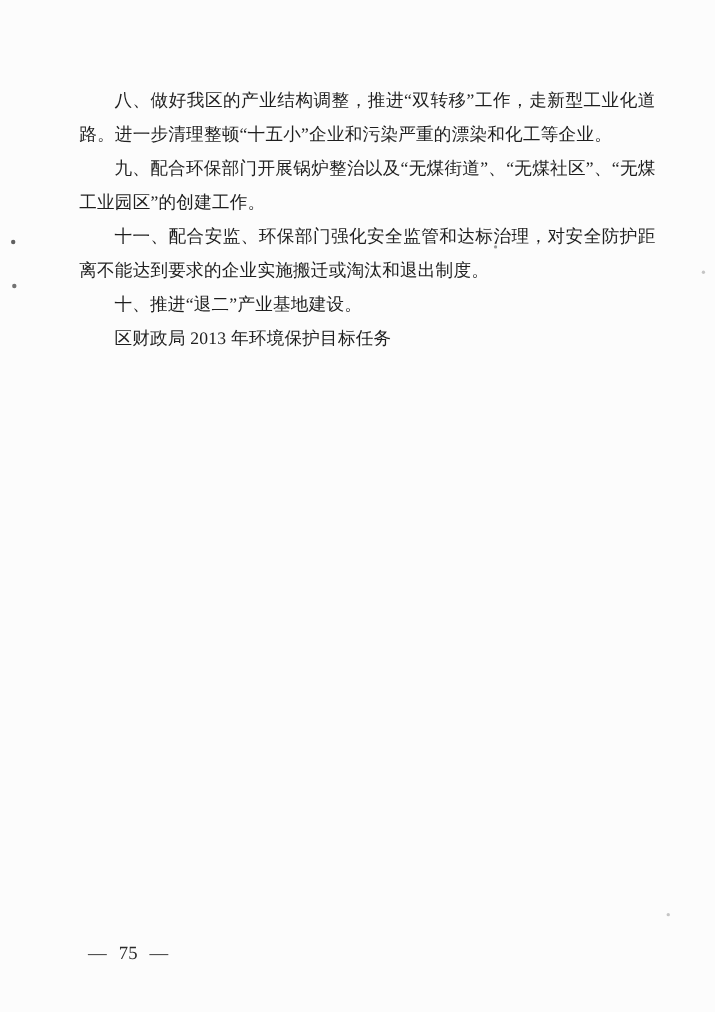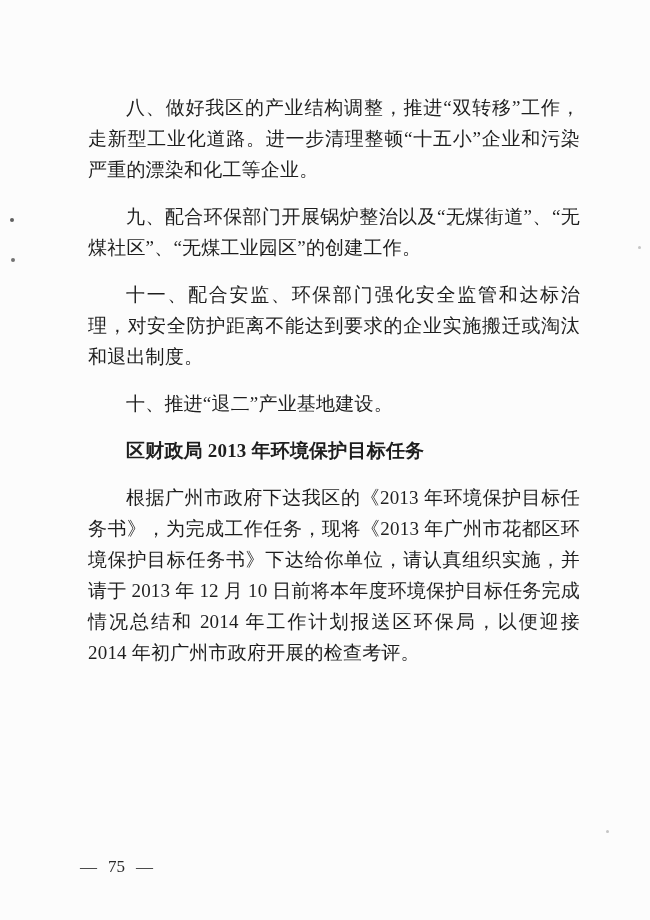--- a/index.html
+++ b/index.html
@@ -16,32 +16,32 @@
     color: #1e1e1e;
     overflow: hidden;
   }
   .content {
     position: absolute;
     left: 72px;
     top: 76px;
     width: 524px;
   }
   .content p {
-    margin: 16px;
-    font-size: 19px;
+    margin: 0;
+    font-size: 16px;
     line-height: 31px;
     text-align: justify;
     text-indent: 2em;
     letter-spacing: 0.2px;
   }
   .heading {
     margin: 25px 0 31px 0;
     font-size: 23px;
     line-height: 34px;
-    font-weight: bold;
+    font-weight: normal;
     text-align: center;
     text-indent: 0;
     letter-spacing: 1px;
     white-space: nowrap;
   }
   .footer {
     position: absolute;
     left: 80px;
     top: 857px;
     display: flex;
@@ -71,21 +71,20 @@
     <div>
       <p>八、做好我区的产业结构调整，推进“双转移”工作，走新型工业化道路。进一步清理整顿“十五小”企业和污染严重的漂染和化工等企业。</p>
       <p>九、配合环保部门开展锅炉整治以及“无煤街道”、“无煤社区”、“无煤工业园区”的创建工作。</p>
       <p>十一、配合安监、环保部门强化安全监管和达标治理，对安全防护距离不能达到要求的企业实施搬迁或淘汰和退出制度。</p>
       <p>十、推进“退二”产业基地建设。</p>
     </div>
 
     <p class="heading">区财政局 2013 年环境保护目标任务</p>
 
     <div>
-      <p>根据广州市政府下达我区的《2013 年环境保护目标任务书》，为完成工作任务，现将《2013 年广州市花都区环境保护目标任务书》下达给你单位，请认真组织实施，并请于 2013 年 12 月 10 日前将本年度环境保护目标任务完成情况总结和 2014 年工作计划报送区环保局，以便迎接 2014 年初广州市政府开展的检查考评。</p>
     </div>
 
   </div>
 
   <div class="footer">
     <span>—</span>
     <span>75</span>
     <span>—</span>
   </div>
 

